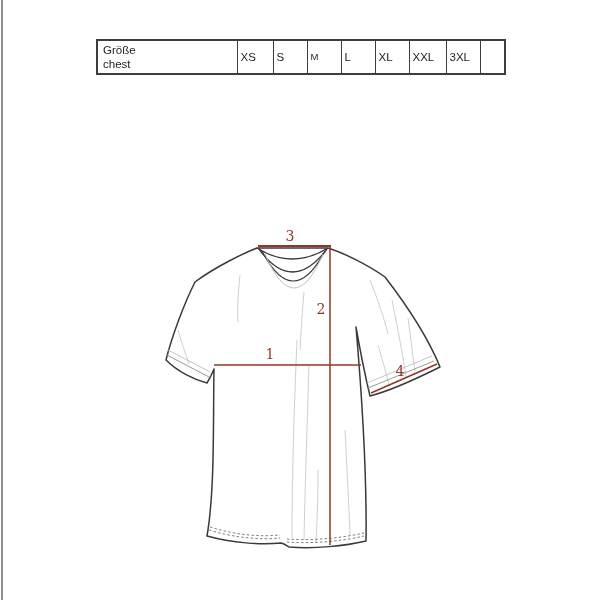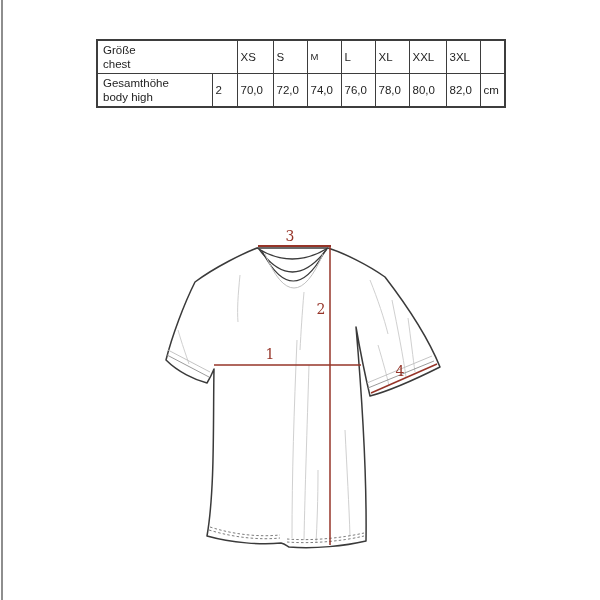--- a/index.html
+++ b/index.html
@@ -136,31 +136,16 @@
       <td>S</td>
       <td class="sz-m">M</td>
       <td>L</td>
       <td>XL</td>
       <td>XXL</td>
       <td>3XL</td>
       <td></td>
     </tr>
 
 
-    <tr>
-      <td class="cell-label">
-        <div>Gesamthöhe</div>
-        <div>body high</div>
-      </td>
-      <td>2</td>
-      <td>70,0</td>
-      <td>72,0</td>
-      <td>74,0</td>
-      <td>76,0</td>
-      <td>78,0</td>
-      <td>80,0</td>
-      <td>82,0</td>
-      <td>cm</td>
-    </tr>
 
 
   </tbody>
 </table>
 
 </body></html>

